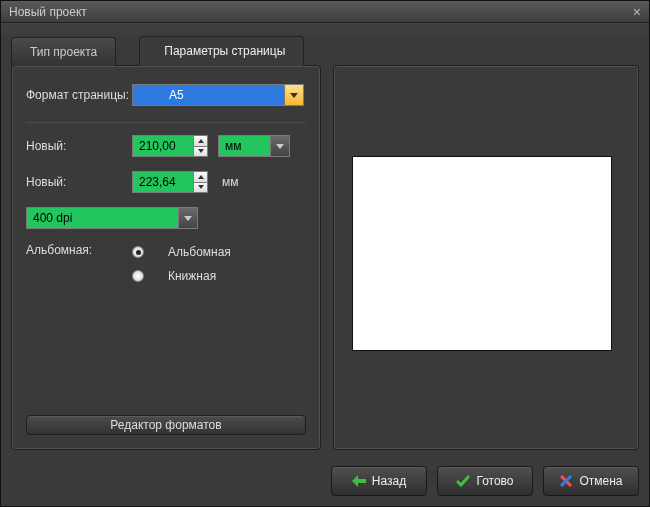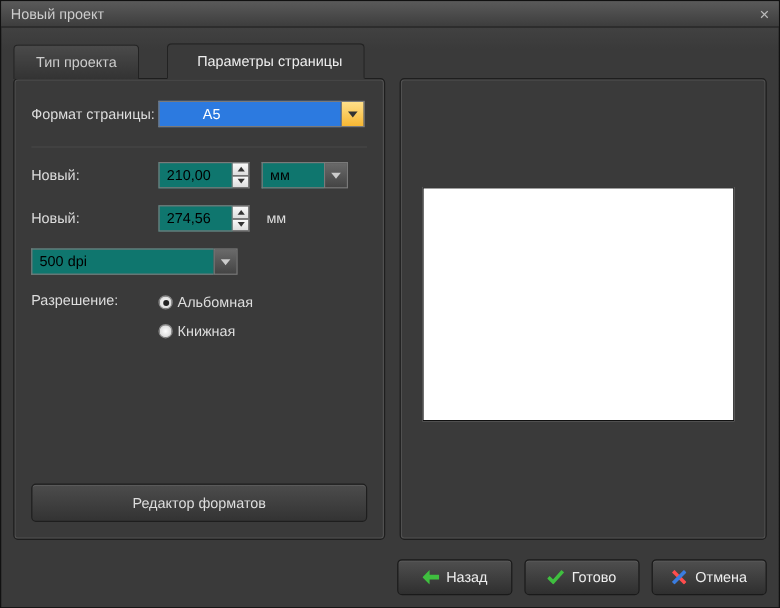--- a/index.html
+++ b/index.html
@@ -13,41 +13,41 @@
   .tab.active { background: #3a3a3a; color: #eee; z-index: 2; border-bottom: 1px solid #3a3a3a; padding-left: 24px; }
   .body { display: flex; gap: 12px; padding: 0 10px 10px 10px; }
   .panel { border: 1px solid #1e1e1e; border-radius: 4px; background: #3a3a3a; box-shadow: inset 0 0 0 1px #505050; }
   .left-panel { flex: 0 0 310px; height: 385px; padding: 18px 14px 14px 14px; display: flex; flex-direction: column; }
   .right-panel { flex: 1; height: 385px; position: relative; }
   .row { display: flex; align-items: center; margin-bottom: 14px; min-height: 22px; }
   .row .lbl { flex: 0 0 106px; color: #ddd; }
   .sep { height: 1px; background: #2a2a2a; border-bottom: 1px solid #4d4d4d; margin: 2px 0 12px 0; }
   .select-wrap { display: flex; width: 172px; height: 22px; }
   .select-wrap.selected .field { background: #2c7ae0; color: #fff; padding-left: 36px; }
-  .field { flex: 1; background: #0f766e; color: #000; border: 1px solid #7a7a7a; border-right: none; padding: 2px 6px; font-size: 12px; display: flex; align-items: center; }
+  .field { flex: 1; background: #22c55e; color: #000; border: 1px solid #7a7a7a; border-right: none; padding: 2px 6px; font-size: 12px; display: flex; align-items: center; }
   .dd-btn { width: 20px; background: linear-gradient(#ffe08a,#f7b733); border: 1px solid #7a7a7a; display: flex; align-items: center; justify-content: center; cursor: pointer; }
   .dd-btn.gray { background: linear-gradient(#6a6a6a,#444); }
   .tri-down { width: 0; height: 0; border-left: 4px solid transparent; border-right: 4px solid transparent; border-top: 5px solid #333; }
   .dd-btn.gray .tri-down { border-top-color: #ccc; }
   .num-input { display: flex; width: 76px; height: 22px; }
   .num-input .field { border-right: 1px solid #7a7a7a; }
   .spin { width: 14px; display: flex; flex-direction: column; }
   .spin .sbtn { flex: 1; background: linear-gradient(#fafafa,#ddd); border: 1px solid #7a7a7a; border-left: none; display: flex; align-items: center; justify-content: center; cursor: pointer; }
   .spin .sbtn:first-child { border-bottom: none; }
   .sup { width: 0; height: 0; border-left: 3px solid transparent; border-right: 3px solid transparent; border-bottom: 4px solid #333; }
   .sdown { width: 0; height: 0; border-left: 3px solid transparent; border-right: 3px solid transparent; border-top: 4px solid #333; }
   .unit-select { display: flex; width: 72px; height: 22px; margin-left: 10px; }
   .unit-text { margin-left: 14px; color: #ddd; }
   .radio-group { display: flex; flex-direction: column; gap: 10px; margin-top: 2px; }
-  .radio { display: flex; align-items: center; gap: 4px; cursor: pointer; }
+  .radio { display: flex; align-items: center; gap: 24px; cursor: pointer; }
   .rdot { width: 12px; height: 12px; border-radius: 50%; border: 1px solid #888; background: radial-gradient(#fff,#ccc); display: flex; align-items: center; justify-content: center; }
   .rdot .inner { width: 5px; height: 5px; border-radius: 50%; background: #222; display: none; }
   .radio.checked .rdot .inner { display: block; }
   .spacer { flex: 1; }
-  .wide-btn { height: 32px; border: 1px solid #1e1e1e; border-radius: 4px; background: linear-gradient(#4c4c4c,#333); color: #ddd; display: flex; align-items: center; justify-content: center; cursor: pointer; box-shadow: inset 0 1px 0 #5a5a5a; }
+  .wide-btn { height: 20px; border: 1px solid #1e1e1e; border-radius: 4px; background: linear-gradient(#4c4c4c,#333); color: #ddd; display: flex; align-items: center; justify-content: center; cursor: pointer; box-shadow: inset 0 1px 0 #5a5a5a; }
   .preview { position: absolute; left: 18px; top: 90px; width: 260px; height: 195px; background: #fff; border: 1px solid #111; }
   .footer { position: absolute; bottom: 10px; right: 10px; display: flex; gap: 10px; align-items: center; }
   .btn { width: 96px; height: 30px; border: 1px solid #1a1a1a; border-radius: 4px; background: linear-gradient(#4f4f4f,#2f2f2f); display: flex; align-items: center; justify-content: center; gap: 6px; color: #eee; cursor: pointer; box-shadow: inset 0 1px 0 #5c5c5c; }
   .ic { width: 14px; height: 14px; display: inline-flex; align-items: center; justify-content: center; }
 </style>
 </head>
 <body>
 
 <div class="window">
 
@@ -97,44 +97,44 @@
           <div class="field">мм</div>
           <div class="dd-btn gray">
               <div class="tri-down"></div>
             </div>
         </div>
       </div>
 
       <div class="row">
         <div class="lbl">Новый:</div>
         <div class="num-input">
-          <div class="field">274,56</div>
+          <div class="field">223,64</div>
           <div class="spin">
             <div class="sbtn">
                 <div class="sup"></div>
               </div>
             <div class="sbtn">
                 <div class="sdown"></div>
               </div>
           </div>
         </div>
         <span class="unit-text">мм</span>
       </div>
 
       <div class="row">
         <div class="select-wrap" style="width:172px">
-          <div class="field">500 dpi</div>
+          <div class="field">400 dpi</div>
           <div class="dd-btn gray">
               <div class="tri-down"></div>
             </div>
         </div>
       </div>
 
       <div class="row" style="align-items:flex-start">
-        <div class="lbl">Разрешение:</div>
+        <div class="lbl">Альбомная:</div>
         <div class="radio-group">
           <div class="radio checked">
             <span class="rdot">
                 <span class="inner"></span>
               </span>
             <span>Альбомная</span>
           </div>
           <div class="radio">
             <span class="rdot"></span>
             <span>Книжная</span>

